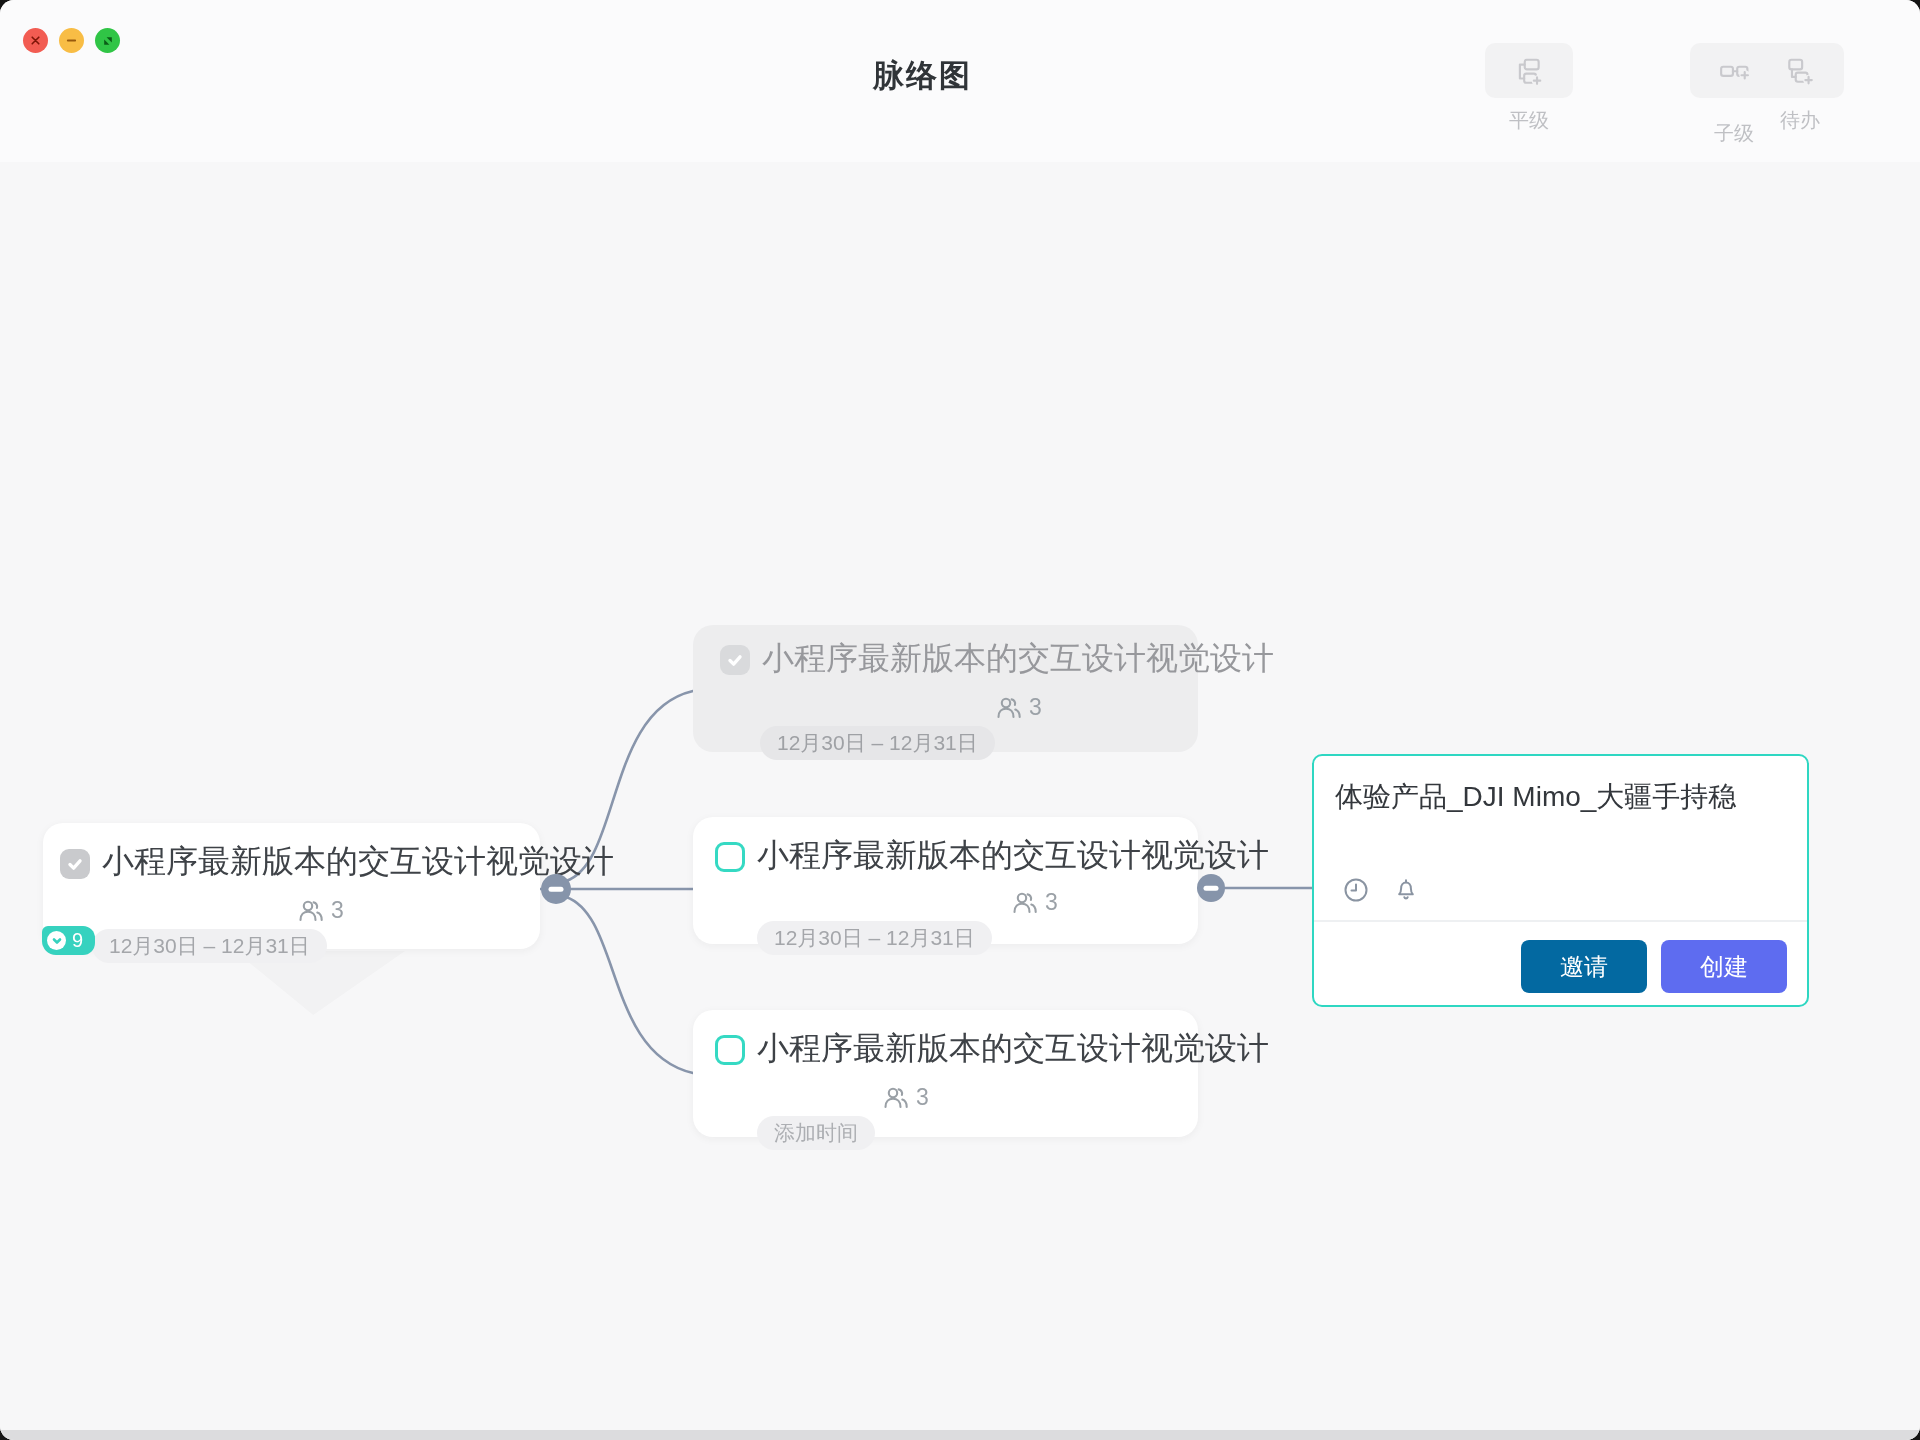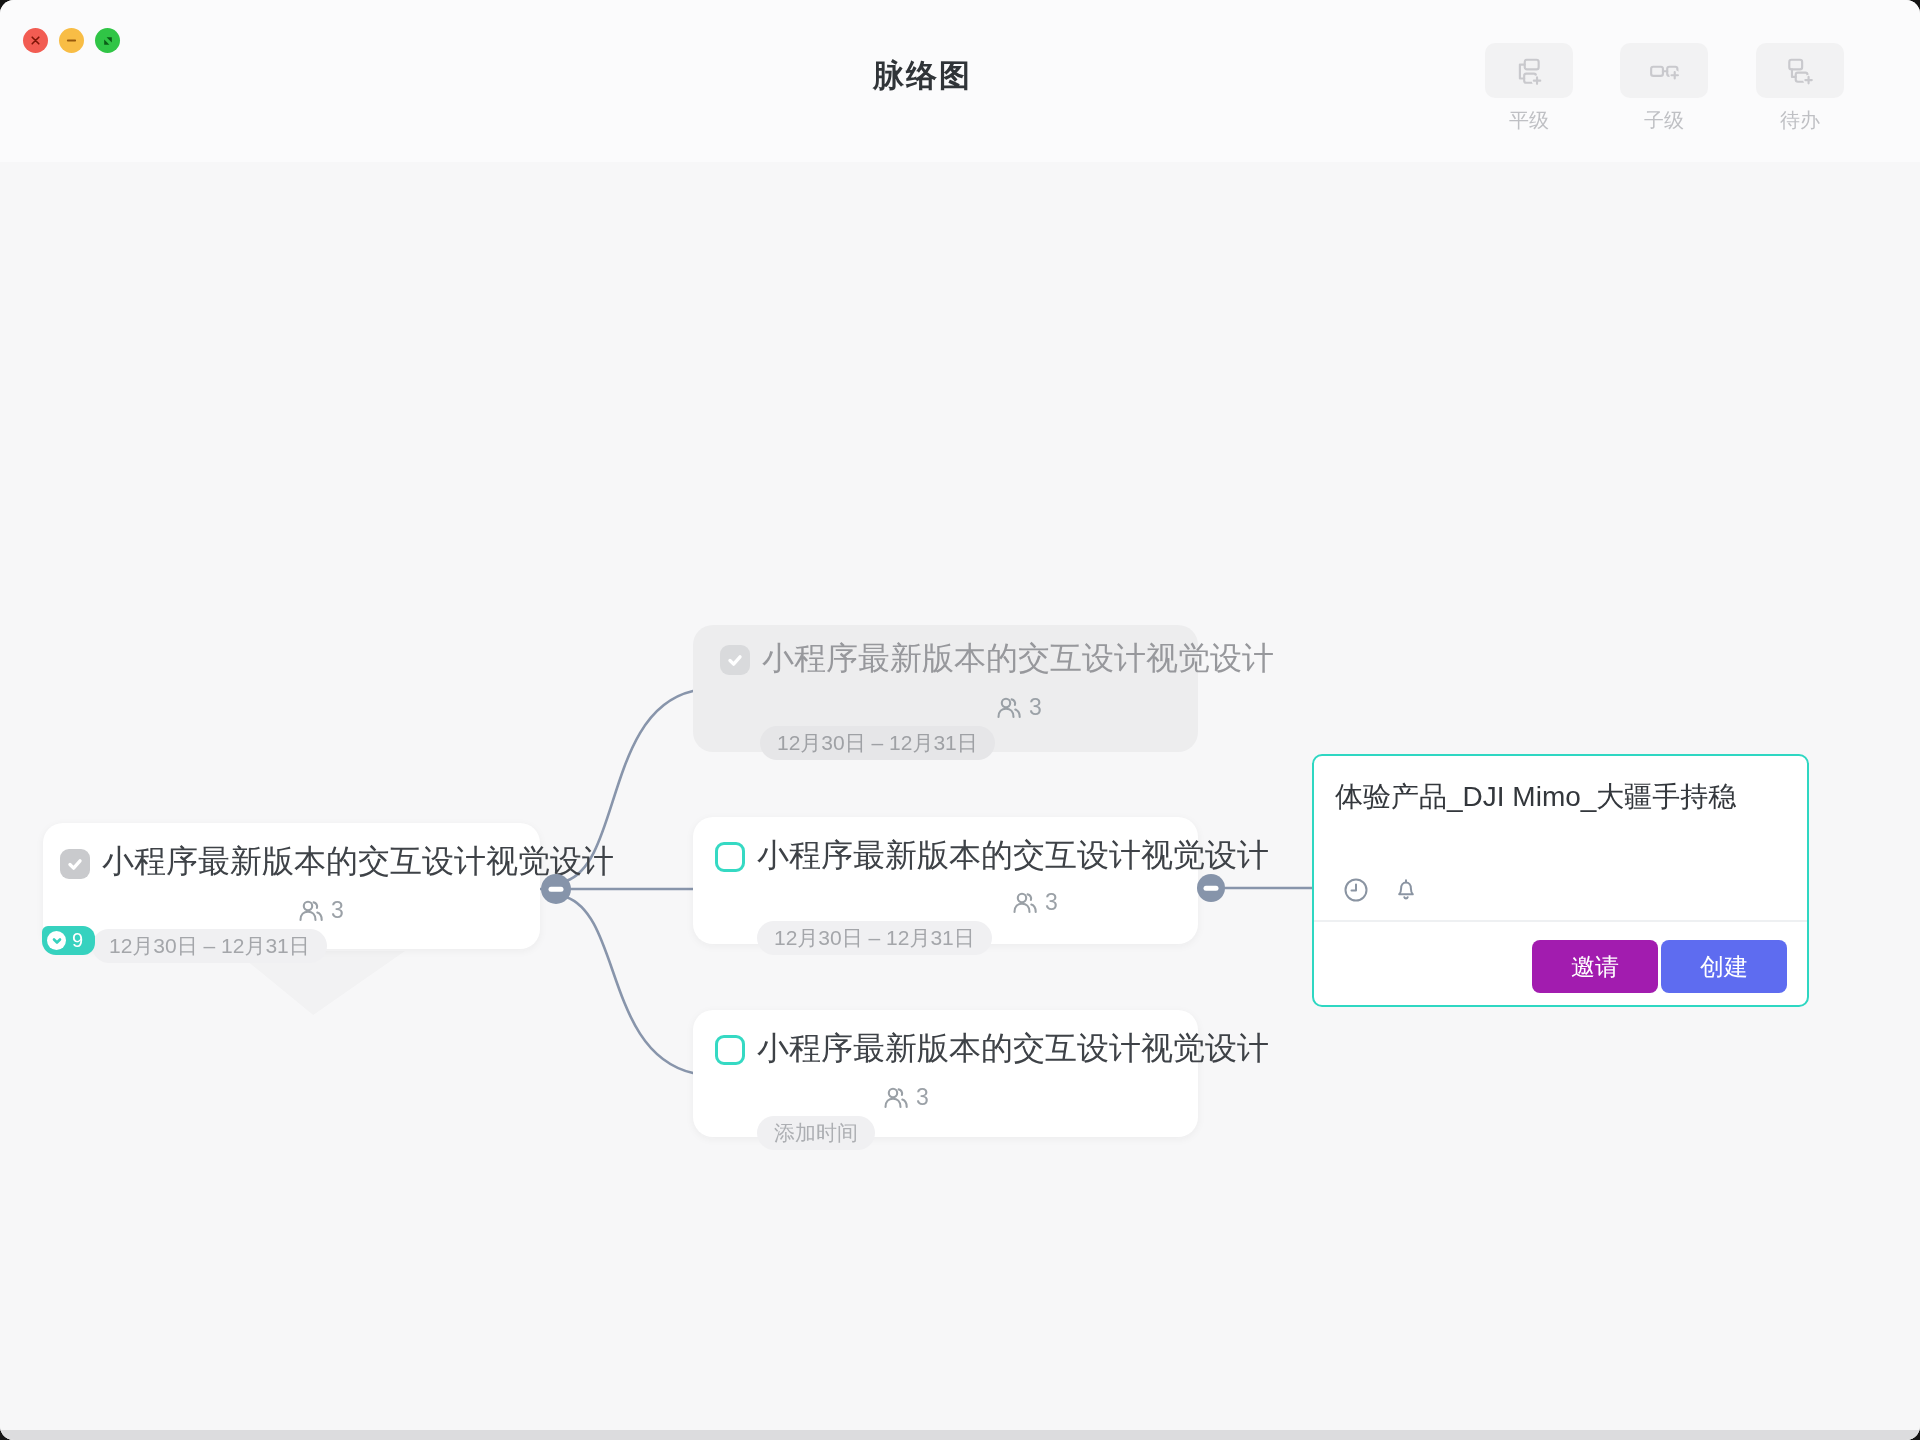--- a/index.html
+++ b/index.html
@@ -11,21 +11,21 @@
   
   .titlebar { position:absolute; left:0; top:0; right:0; height:200px; background:#fbfbfc; border-bottom:2px solid #e9e9eb; }
   .traffic { position:absolute; top:28px; width:25px; height:25px; border-radius:50%; display:flex; align-items:center; justify-content:center; }
   .traffic svg { display:block; }
   .tl-close { left:23px;  background:#f25c52; }
   .tl-min   { left:59px;  background:#f8bd45; }
   .tl-zoom  { left:95px;  background:#30c546; }
   .win-title { position:absolute; left:873px; top:55px; font-size:31px; font-weight:700; letter-spacing:2px; color:#303438; white-space:nowrap; }
 
   .tool-group { position:absolute; top:43px; width:88px; display:flex; flex-direction:column; align-items:center; cursor:default; }
-  .tg-sibling { left:1485px; } .tg-child { left:1620px; } .tg-todo { left:1756px;align-items:center; }
+  .tg-sibling { left:1485px; } .tg-child { left:1690px;gap:13px; } .tg-todo { left:1756px;align-items:center; }
   .tool-box { width:88px; height:55px; border-radius:10px; background:#f2f2f3; display:flex; align-items:center; justify-content:center; }
   .tool-box svg { stroke:#c9c9cd; fill:none; stroke-width:2; stroke-linecap:round; stroke-linejoin:round; }
   .tool-label { margin-top:9px; font-size:20px; color:#bfc0c4; white-space:nowrap; }
 
   
   .canvas { position:absolute; left:0; top:162px; right:0; bottom:0; background:#f7f7f8; }
   .edges { position:absolute; left:0; top:0; width:1920px; height:1440px; pointer-events:none; }
 
   .cast-shadow { position:absolute; left:235px; top:789px; width:170px; height:64px;
     background:rgba(40,40,45,0.022); clip-path:polygon(0 0,100% 0,46% 100%); }
@@ -70,21 +70,21 @@
   .editor-card { position:absolute; left:1312px; top:592px; width:497px; height:253px; background:#ffffff;
     border:2.5px solid #2ed7c2; border-radius:10px; }
   .editor-title { position:absolute; left:21px; top:22px; font-size:28px; color:#33373c; white-space:nowrap; }
   .editor-iconbtn { position:absolute; width:32px; height:32px; display:flex; align-items:center; justify-content:center; }
   .editor-iconbtn svg { stroke:#8a94a2; fill:none; stroke-width:2; stroke-linecap:round; stroke-linejoin:round; }
   .btn-clock { left:26px; top:118px; }
   .btn-bell  { left:76px; top:118px; }
   .editor-divider { position:absolute; left:0; right:0; top:164px; height:2px; background:#eef0f2; }
   .editor-btn { position:absolute; top:184px; width:126px; height:53px; border:none; border-radius:8px;
     color:#ffffff; font-size:24px; font-family:inherit; display:flex; align-items:center; justify-content:center; cursor:pointer; }
-  .btn-invite { left:207px; background:#a21caf;margin-left:11px; }
+  .btn-invite { left:207px; background:#0369a1; }
   .btn-create { left:347px; background:#5e6cf0; }
 
   .window-bottom-edge { position:absolute; left:0; right:0; bottom:0; height:10px; background:#dcdcde; }
 </style>
 </head>
 <body>
 
 <svg width="0" height="0" style="position:absolute">
   <defs>
     <g id="icon-people">

